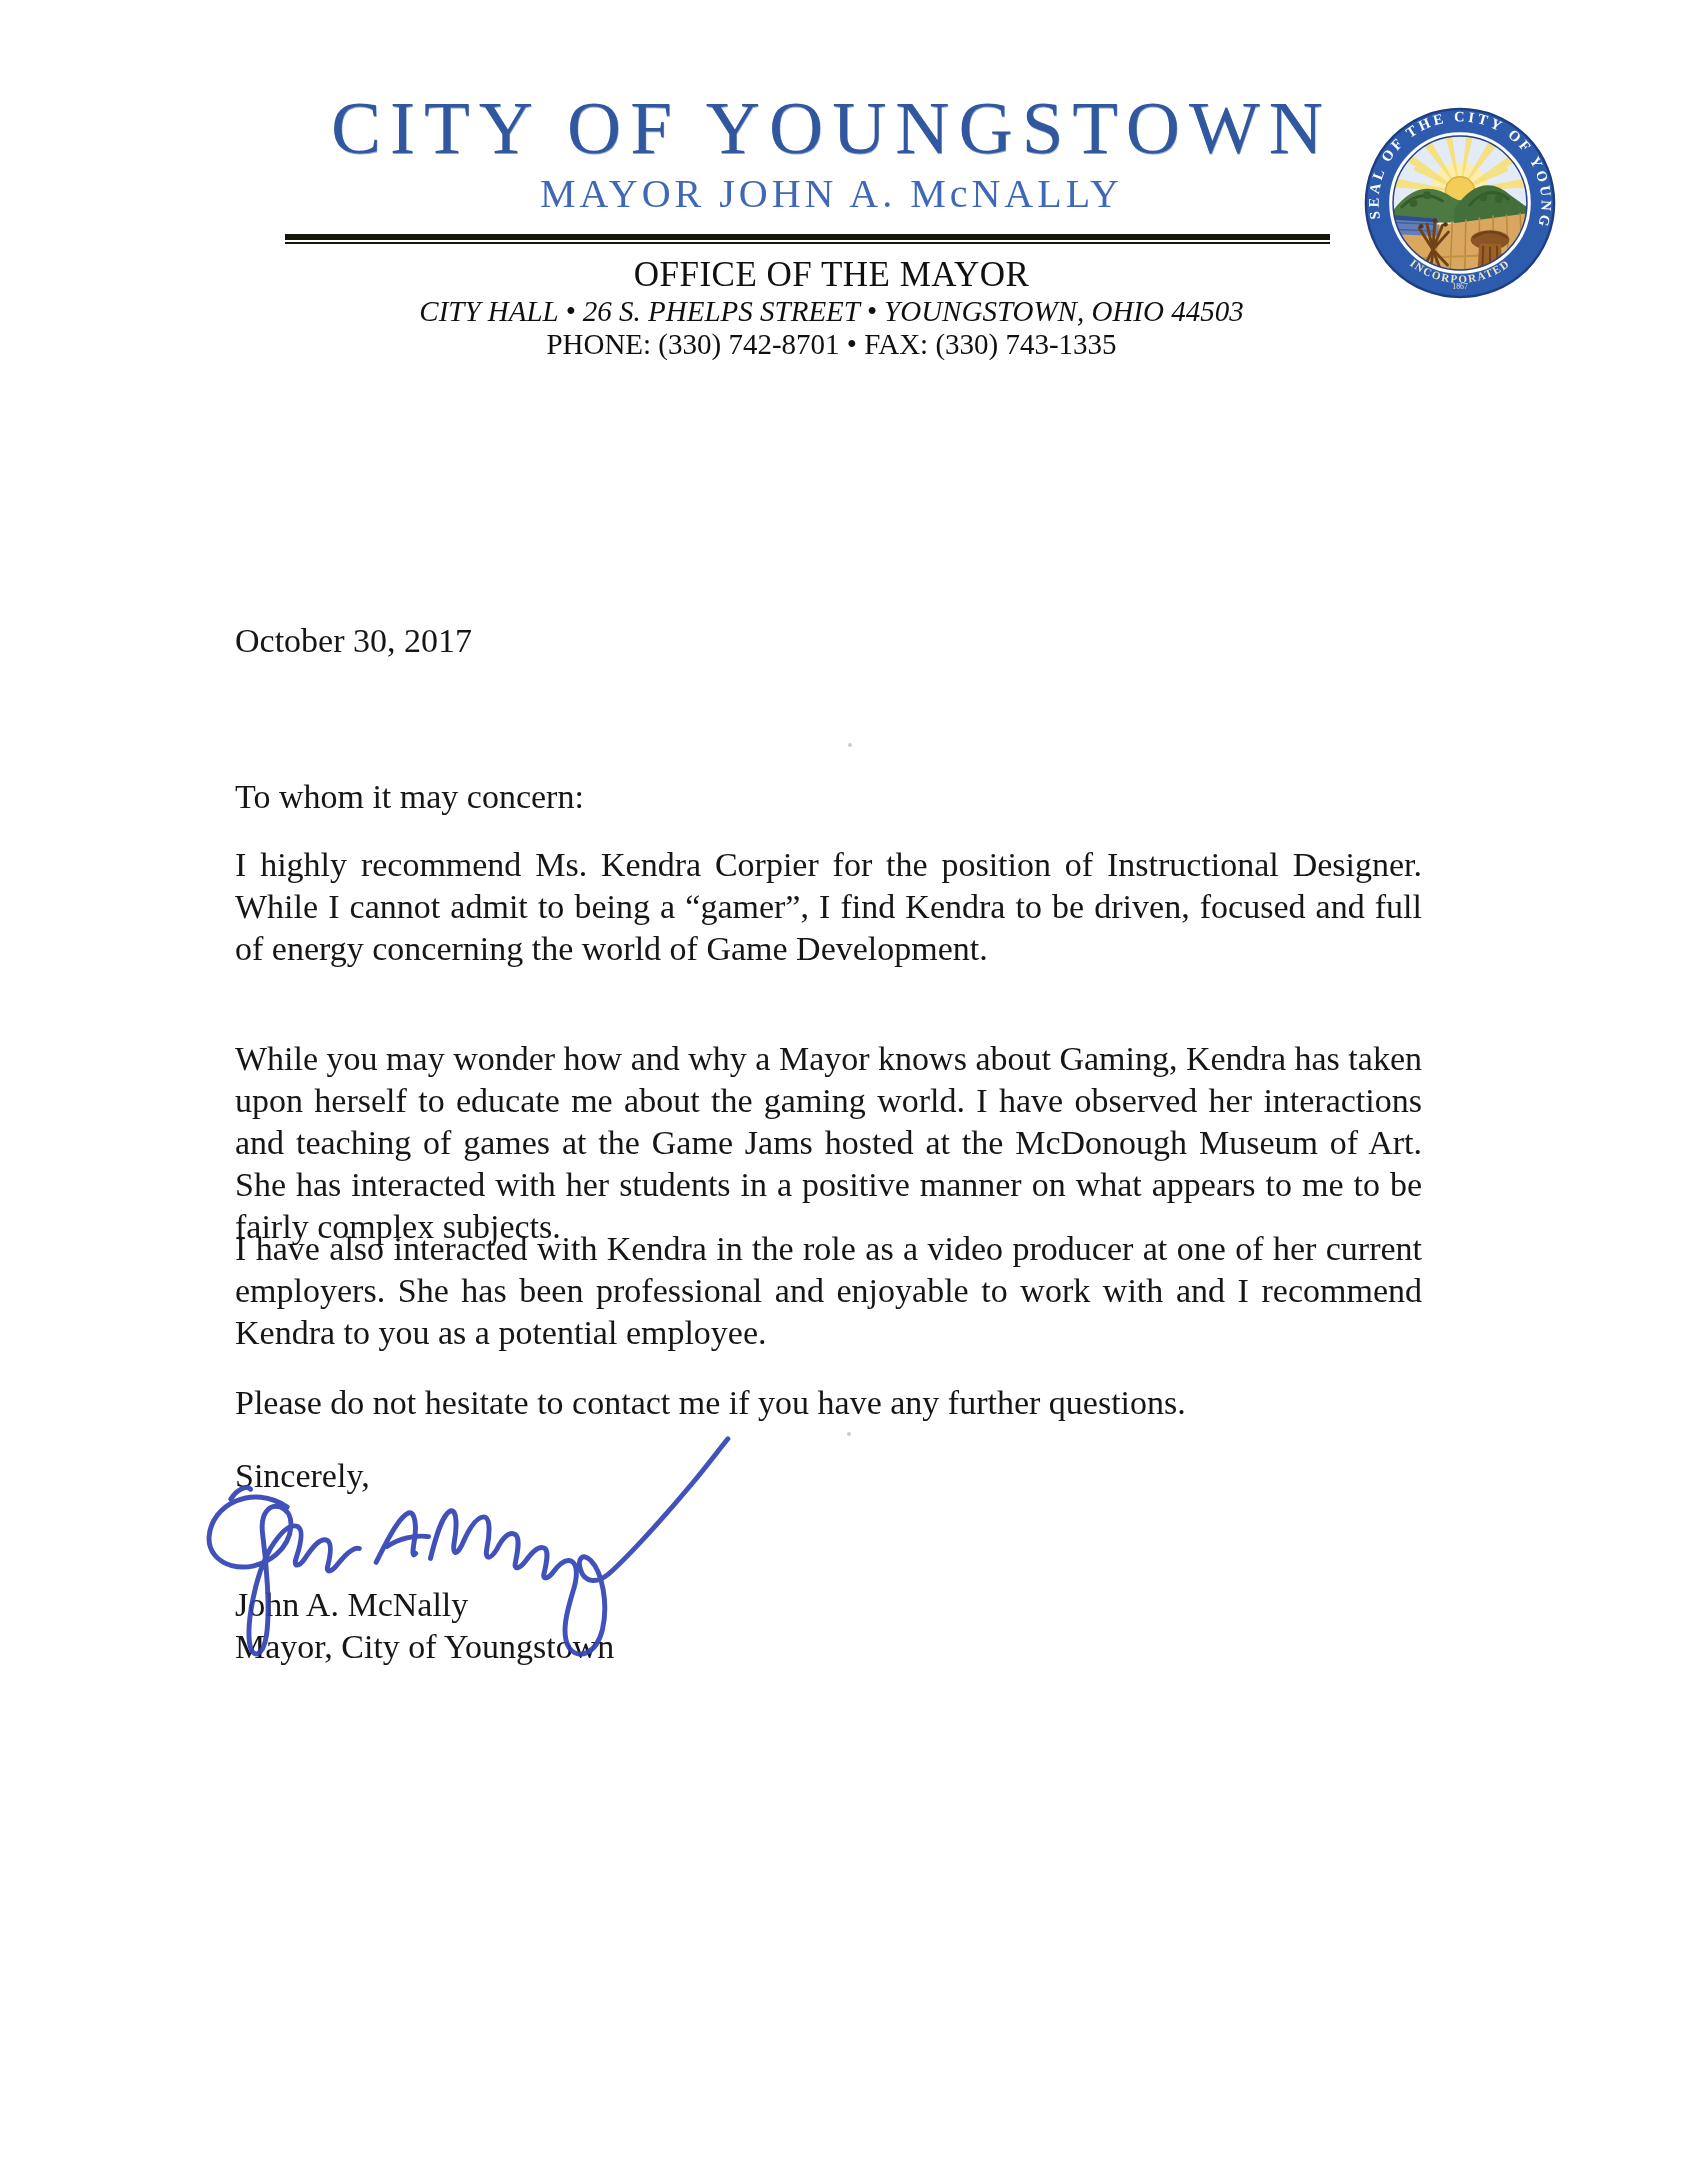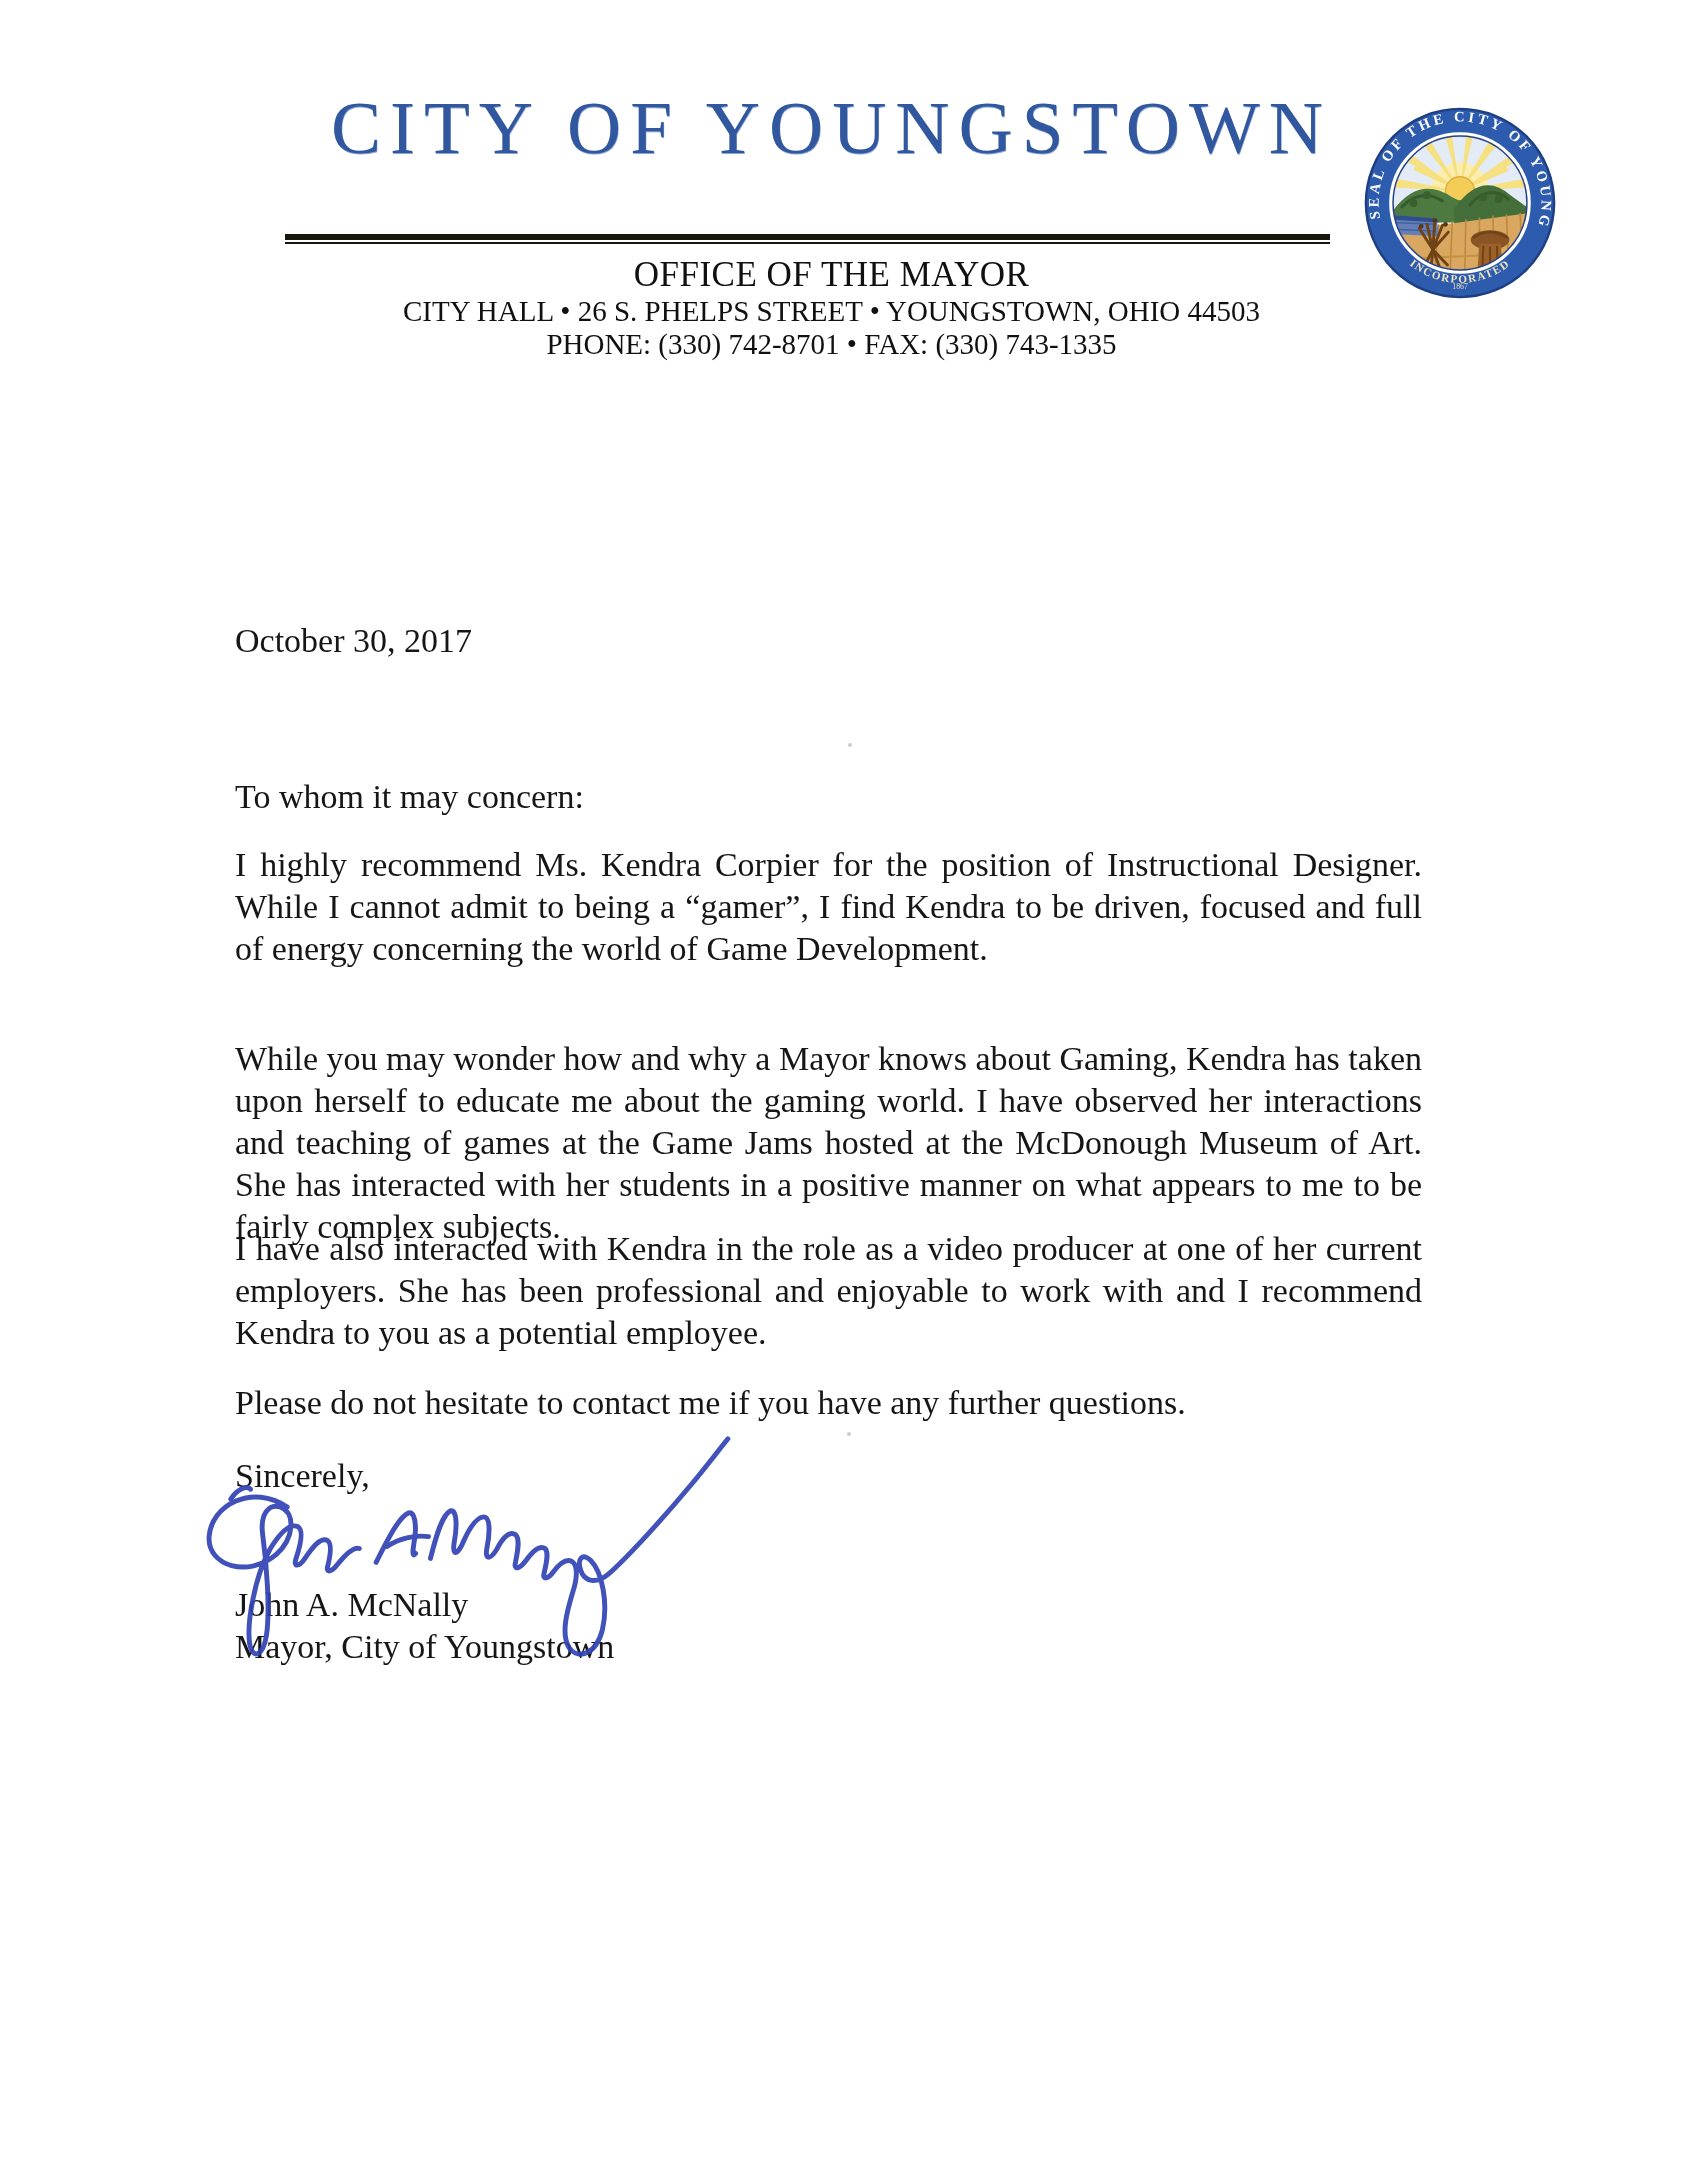--- a/index.html
+++ b/index.html
@@ -32,21 +32,21 @@
     position:absolute;left:285px;top:234px;width:1045px;height:11px;
     background:linear-gradient(#17170e 0px,#17170e 6px,#ffffff 6px,#ffffff 8px,#17170e 8px,#17170e 10px,transparent 10px);
   }
   #office-line{
     top:255px;
     font-size:35px;
     letter-spacing:0.5px;
     color:#101010;
     white-space:nowrap;
   }
-  #address-line{top:295px;font-size:29px;color:#101010;white-space:nowrap;}
+  #address-line{top:295px;font-size:29px;color:#101010;white-space:nowrap;font-style:italic;}
   #contact-line{top:328px;font-size:29px;color:#101010;white-space:nowrap;}
   
   #city-seal{position:absolute;left:1363px;top:106px;width:194px;height:194px;}
   
   .body-text{
     position:absolute;left:235px;width:1187px;
     font-size:34px;line-height:42px;color:#161616;
   }
   .body-text p{margin:0;text-align:justify;}
   #date-line{top:620px;}
@@ -59,20 +59,21 @@
   #signer-block{top:1584px;}
   #signature-svg{position:absolute;left:193px;top:1422px;width:554px;height:252px;z-index:3;pointer-events:none;}
   .speck{position:absolute;background:#9a9a9a;border-radius:50%;opacity:.5;}
 </style>
 </head>
 <body>
 
 <div id="page">
 
   <div id="lh-title" class="lh-center">CITY OF YOUNGSTOWN</div>
+  <div id="lh-subtitle" class="lh-center">MAYOR JOHN A. McNALLY</div>
   <div id="header-rule"></div>
   <div id="office-line" class="lh-center">OFFICE OF THE MAYOR</div>
   <div id="address-line" class="lh-center">CITY HALL • 26 S. PHELPS STREET • YOUNGSTOWN, OHIO 44503</div>
   <div id="contact-line" class="lh-center">PHONE: (330) 742-8701 • FAX: (330) 743-1335</div>
 
   <svg id="city-seal" viewBox="0 0 200 200" xmlns="http://www.w3.org/2000/svg">
     <defs>
       <clipPath id="scene-clip">
           <circle cx="100" cy="100" r="69"></circle>
         </clipPath>

